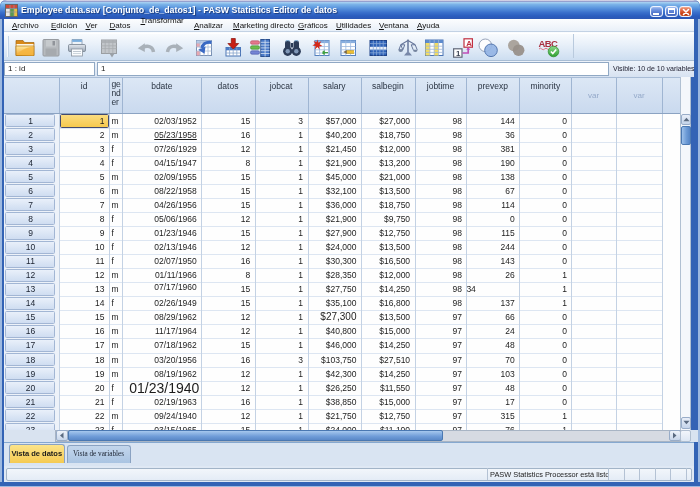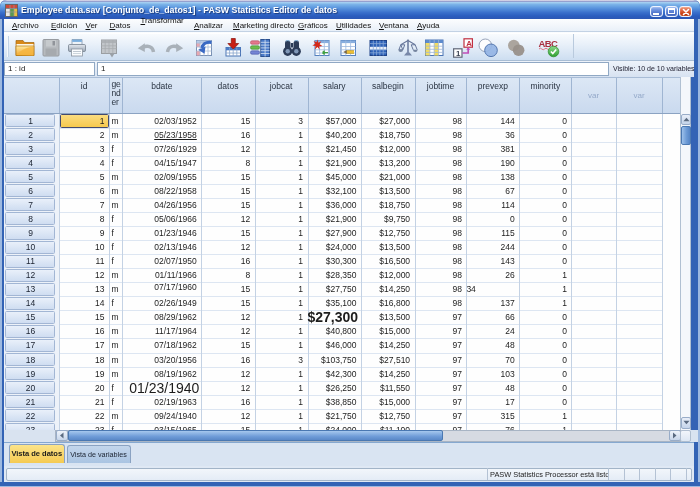--- a/index.html
+++ b/index.html
@@ -448,21 +448,21 @@
 <div class="tx" style="left:303.5px;top:182.78px;width:49.0px;height:14.06px;line-height:14.06px;text-align:right;font-size:8.5px;color:#1c1c1c;">$35,100</div>
 <div class="tx" style="left:357.0px;top:182.78px;width:49.1px;height:14.06px;line-height:14.06px;text-align:right;font-size:8.5px;color:#1c1c1c;">$16,800</div>
 <div class="tx" style="left:410.6px;top:182.78px;width:47.3px;height:14.06px;line-height:14.06px;text-align:right;font-size:8.5px;color:#1c1c1c;">98</div>
 <div class="tx" style="left:462.4px;top:182.78px;width:48.3px;height:14.06px;line-height:14.06px;text-align:right;font-size:8.5px;color:#1c1c1c;">137</div>
 <div class="tx" style="left:515.2px;top:182.78px;width:47.7px;height:14.06px;line-height:14.06px;text-align:right;font-size:8.5px;color:#1c1c1c;">1</div>
 <div class="tx" style="left:55.3px;top:196.84px;width:45.1px;height:14.06px;line-height:14.06px;text-align:right;font-size:8.5px;color:#1c1c1c;">15</div>
 <div class="tx" style="left:107.4px;top:196.84px;height:14.06px;line-height:14.06px;font-size:8.5px;color:#1c1c1c;">m</div>
 <div class="tx" style="left:118.3px;top:196.84px;width:74.5px;height:14.06px;line-height:14.06px;text-align:right;font-size:8.5px;color:#1c1c1c;">08/29/1962</div>
 <div class="tx" style="left:197.3px;top:196.84px;width:48.9px;height:14.06px;line-height:14.06px;text-align:right;font-size:8.5px;color:#1c1c1c;">12</div>
 <div class="tx" style="left:250.7px;top:196.84px;width:48.3px;height:14.06px;line-height:14.06px;text-align:right;font-size:8.5px;color:#1c1c1c;">1</div>
-<div class="tx" style="left:303.5px;top:196.84px;width:49.0px;height:14.06px;line-height:14.06px;text-align:right;font-size:14px;color:#1c1c1c;font-weight:bold;">$27,300</div>
+<div class="tx" style="left:303.5px;top:196.84px;width:49.0px;height:14.06px;line-height:14.06px;text-align:right;font-size:10px;color:#1c1c1c;">$27,300</div>
 <div class="tx" style="left:357.0px;top:196.84px;width:49.1px;height:14.06px;line-height:14.06px;text-align:right;font-size:8.5px;color:#1c1c1c;">$13,500</div>
 <div class="tx" style="left:410.6px;top:196.84px;width:47.3px;height:14.06px;line-height:14.06px;text-align:right;font-size:8.5px;color:#1c1c1c;">97</div>
 <div class="tx" style="left:462.4px;top:196.84px;width:48.3px;height:14.06px;line-height:14.06px;text-align:right;font-size:8.5px;color:#1c1c1c;">66</div>
 <div class="tx" style="left:515.2px;top:196.84px;width:47.7px;height:14.06px;line-height:14.06px;text-align:right;font-size:8.5px;color:#1c1c1c;">0</div>
 <div class="tx" style="left:55.3px;top:210.90px;width:45.1px;height:14.06px;line-height:14.06px;text-align:right;font-size:8.5px;color:#1c1c1c;">16</div>
 <div class="tx" style="left:107.4px;top:210.90px;height:14.06px;line-height:14.06px;font-size:8.5px;color:#1c1c1c;">m</div>
 <div class="tx" style="left:118.3px;top:210.90px;width:74.5px;height:14.06px;line-height:14.06px;text-align:right;font-size:8.5px;color:#1c1c1c;">11/17/1964</div>
 <div class="tx" style="left:197.3px;top:210.90px;width:48.9px;height:14.06px;line-height:14.06px;text-align:right;font-size:8.5px;color:#1c1c1c;">12</div>
 <div class="tx" style="left:250.7px;top:210.90px;width:48.3px;height:14.06px;line-height:14.06px;text-align:right;font-size:8.5px;color:#1c1c1c;">1</div>
 <div class="tx" style="left:303.5px;top:210.90px;width:49.0px;height:14.06px;line-height:14.06px;text-align:right;font-size:8.5px;color:#1c1c1c;">$40,800</div>
@@ -560,21 +560,21 @@
 <div class="ab" style="left:67.5px;top:430.0px;width:375px;height:11px;background:linear-gradient(#a6c8ee,#6f9cd8 60%,#5a88c8);border:1px solid #4a78b2;border-radius:2px;"></div>
 <div class="ab" style="left:669px;top:430.0px;width:12px;height:11px;background:linear-gradient(#eef3fa,#c8d6ea);border:1px solid #98acc8;border-radius:2px;"></div>
 <svg class="ab" style="left:669px;top:430.0px;" width="12" height="11" viewBox="0 0 11 11">
       <path d="M7 5.5 L3.5 2.5 V8.5 Z" fill="#5a6a80"></path>
     </svg>
 <div class="ab" style="left:680px;top:429.5px;width:10.5px;height:12px;background:linear-gradient(#f2f6fb,#dde7f3);border:1px solid #b0becf;border-radius:2px;"></div>
 <div class="ab" style="left:4px;top:441.5px;width:689.5px;height:24.5px;background:#d9e4f2;border-top:1.5px solid #85a8d0;"></div>
 <div class="ab" style="left:9px;top:443.5px;width:55.5px;height:19.5px;background:linear-gradient(#fce48a,#f5ca52);border:1px solid #8aa2c2;border-bottom:none;border-radius:3px 3px 0 0;"></div>
 <div class="tx" style="left:9px;top:449px;width:55.5px;text-align:center;font-size:7.5px;font-weight:bold;color:#1a1a1a;">Vista de datos</div>
 <div class="ab" style="left:66.5px;top:444.5px;width:64px;height:18.5px;background:linear-gradient(#c3d6ec,#aac4e2);border:1px solid #8aa2c2;border-bottom:none;border-radius:3px 3px 0 0;"></div>
-<div class="tx" style="left:66.5px;top:450px;width:64px;text-align:center;font-size:7.2px;color:#1a2230;">Vista de variables</div>
+<div class="tx" style="left:66.5px;top:450px;width:64px;text-align:center;font-size:7.2px;color:#1a2230;font-family:Liberation Serif, serif;">Vista de variables</div>
 <div class="ab" style="left:4px;top:466px;width:689.5px;height:15.5px;background:#dfe8f4;"></div>
 <div class="ab" style="left:5.5px;top:467.5px;width:686.5px;height:13px;background:linear-gradient(#f2f6fb,#e4ecf6);border:1px solid #a2b4c8;border-radius:2px;"></div>
 <div class="tx" style="left:490px;top:470px;font-size:7.4px;color:#222;">PASW Statistics Processor está listo</div>
 <div class="ab" style="left:487px;top:468px;width:1px;height:12px;background:#b4c2d4;"></div>
 <div class="ab" style="left:607.5px;top:468px;width:1px;height:12px;background:#b4c2d4;"></div>
 <div class="ab" style="left:623.5px;top:468px;width:1px;height:12px;background:#b4c2d4;"></div>
 <div class="ab" style="left:639px;top:468px;width:1px;height:12px;background:#b4c2d4;"></div>
 <div class="ab" style="left:654.5px;top:468px;width:1px;height:12px;background:#b4c2d4;"></div>
 <div class="ab" style="left:670px;top:468px;width:1px;height:12px;background:#b4c2d4;"></div>
 <div class="ab" style="left:685.5px;top:468px;width:1px;height:12px;background:#b4c2d4;"></div>

